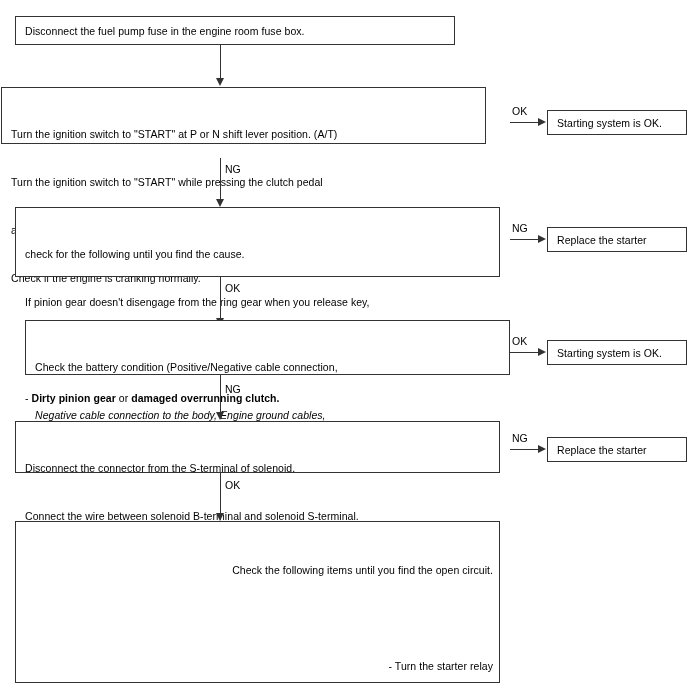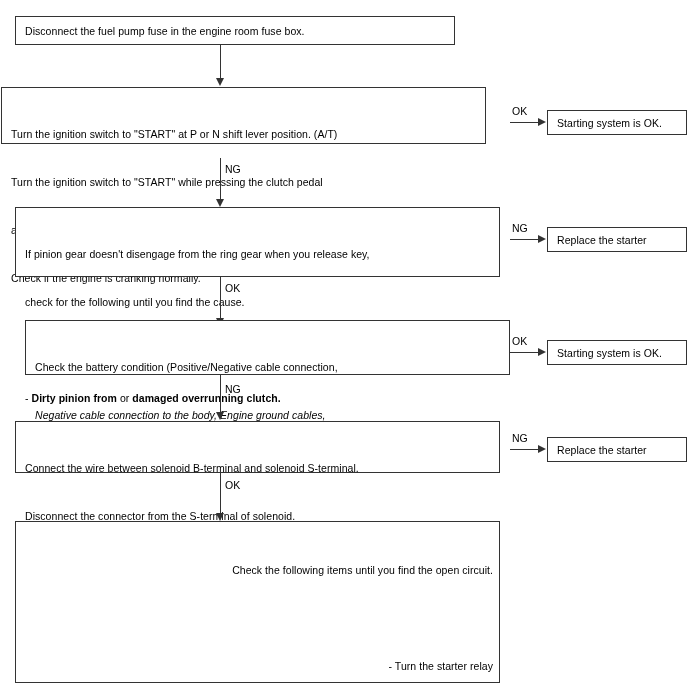--- a/index.html
+++ b/index.html
@@ -112,24 +112,24 @@
       <span class="line" style="position:relative; display:block;">Starting system is OK.</span>
     </div>
   </div>
 
   <div class="vline" style="left:220px; top:158px; height:42px;"></div>
   <div class="arrow-down" style="left:216px; top:199px;"></div>
   <div class="edge-label" style="left:225px; top:163px;">NG</div>
 
   <div class="box" style="left:15px; top:207px; width:485px; height:70px;">
     <div class="box-text">
+      <span class="line" style="position:relative; display:block;">check for the following until you find the cause.</span>
       <span class="line" style="position:relative; display:block;">If pinion gear doesn't disengage from the ring gear when you release key,</span>
-      <span class="line" style="position:relative; display:block;">check for the following until you find the cause.</span>
       <span class="line" style="position:relative; display:block;">- <b>Solenoid plunger</b> and magnetic <b>switch malfunction</b></span>
-      <span class="line" style="position:relative; display:block;">- <b>Dirty pinion from</b> or <b>damaged overrunning clutch.</b></span>
+      <span class="line" style="position:relative; display:block;">- <b>Dirty pinion gear</b> or <b>damaged overrunning clutch.</b></span>
     </div>
   </div>
 
   <div class="hline" style="left:510px; top:239px; width:29px;"></div>
   <div class="arrow-right" style="left:538px; top:235px;"></div>
   <div class="edge-label" style="left:512px; top:222px;">NG</div>
 
   <div class="box" style="left:547px; top:227px; width:140px; height:25px;">
     <div class="box-text center-v">
       <span class="line" style="position:relative; display:block;">Replace the starter</span>
@@ -157,22 +157,22 @@
       <span class="line" style="position:relative; display:block;">Starting system is OK.</span>
     </div>
   </div>
 
   <div class="vline" style="left:220px; top:375px; height:38px;"></div>
   <div class="arrow-down" style="left:216px; top:412px;"></div>
   <div class="edge-label" style="left:225px; top:383px;">NG</div>
 
   <div class="box" style="left:15px; top:421px; width:485px; height:52px;">
     <div class="box-text">
+      <span class="line" style="position:relative; display:block;">Disconnect the connector from the S-terminal of solenoid.</span>
       <span class="line" style="position:relative; display:block;">Connect the wire between solenoid B-terminal and solenoid S-terminal.</span>
-      <span class="line" style="position:relative; display:block;">Disconnect the connector from the S-terminal of solenoid.</span>
       <span class="line" style="position:relative; display:block;">Check if the engine is cranking normally.</span>
     </div>
   </div>
 
   <div class="hline" style="left:510px; top:449px; width:29px;"></div>
   <div class="arrow-right" style="left:538px; top:445px;"></div>
   <div class="edge-label" style="left:512px; top:432px;">NG</div>
 
   <div class="box" style="left:547px; top:437px; width:140px; height:25px;">
     <div class="box-text center-v">

